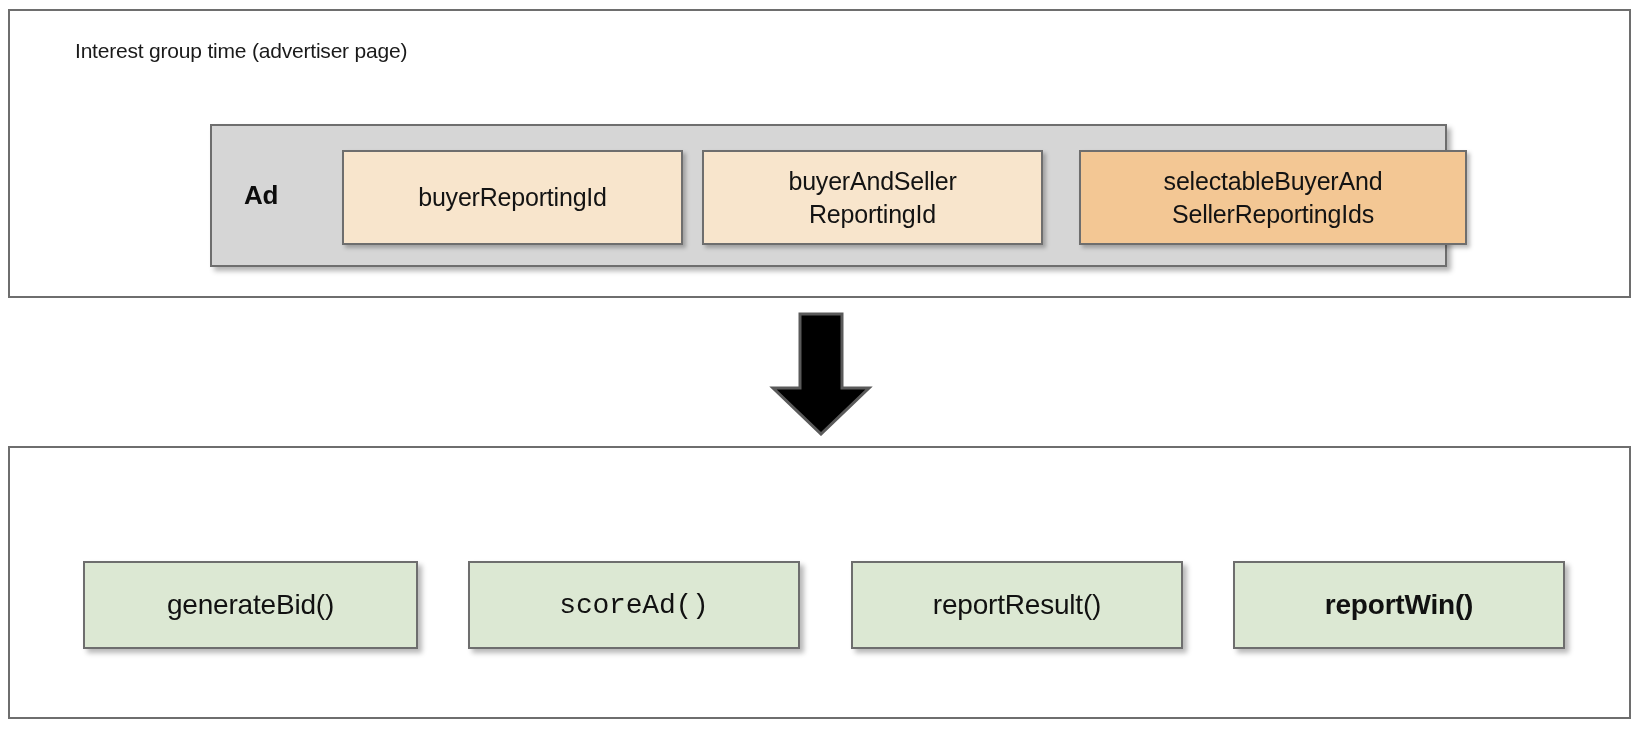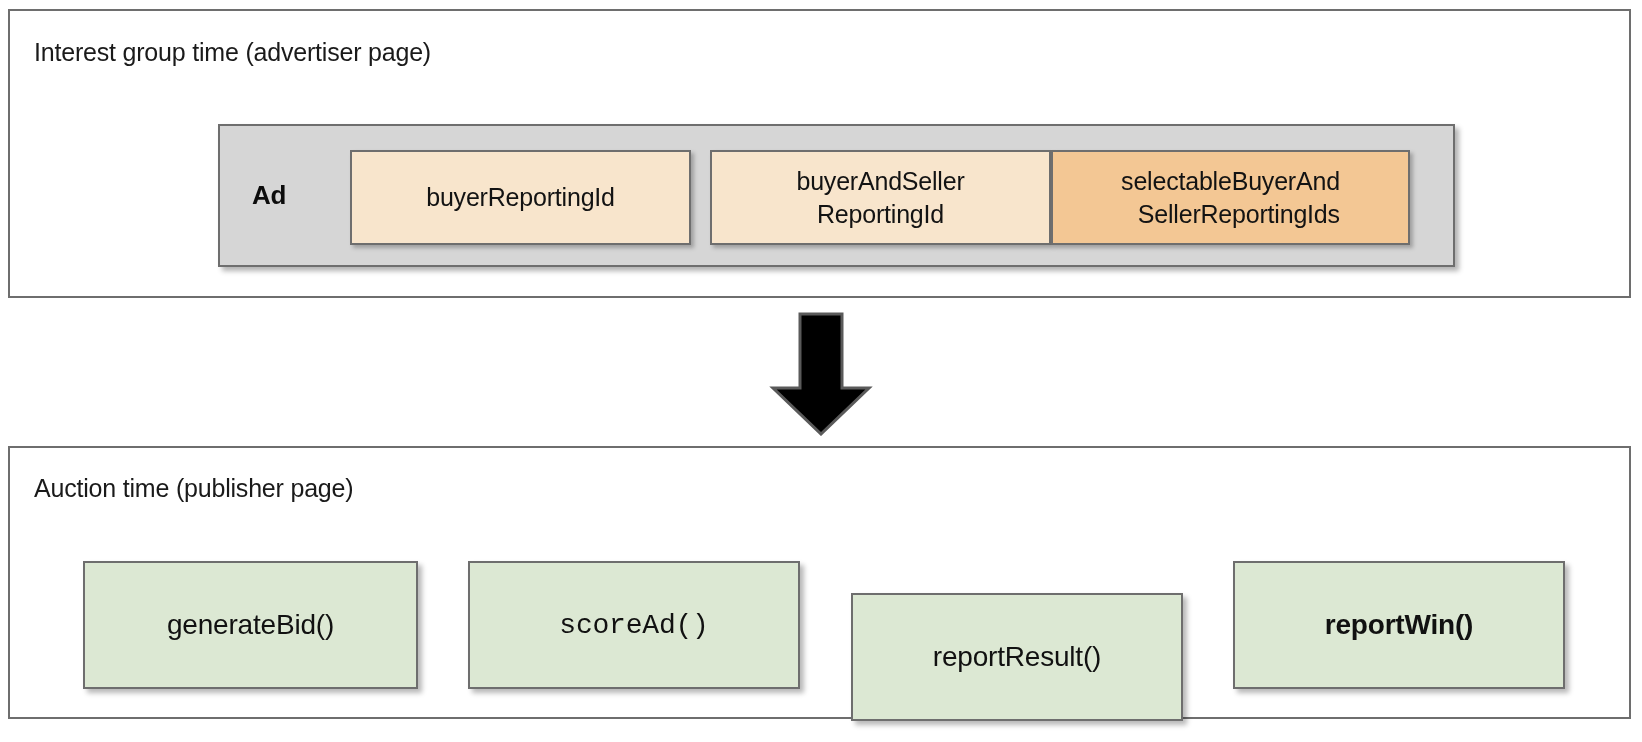--- a/index.html
+++ b/index.html
@@ -33,25 +33,26 @@
     height: 289px;
   }
   #panel-auction {
     left: 8px;
     top: 446px;
     width: 1623px;
     height: 273px;
   }
   .panel-title {
     position: absolute;
-    font-size: 25px;
+    font-size: 21px;
     line-height: 1;
     color: #1a1a1a;
     white-space: nowrap;
     letter-spacing: -0.2px;
+    margin-left: 41px;
   }
   #panel-advertiser .panel-title {
     left: 24px;
     top: 29px;
   }
   #panel-auction .panel-title {
     left: 24px;
     top: 28px;
   }
 
@@ -59,21 +60,20 @@
   #ad-group {
     position: absolute;
     left: 200px;
     top: 113px;
     width: 1237px;
     height: 143px;
     background: #d6d6d6;
     border: 2px solid #6e6e6e;
     box-sizing: border-box;
     box-shadow: 4px 4px 5px rgba(0,0,0,0.30);
-    margin-left: 8px;
   }
   #ad-label {
     position: absolute;
     left: 32px;
     top: 0;
     height: 139px;
     width: 90px;
     display: flex;
     align-items: center;
     justify-content: flex-start;
@@ -97,51 +97,51 @@
     font-size: 25px;
     line-height: 1.32;
     color: #131313;
     letter-spacing: -0.2px;
     box-shadow: 3px 3px 4px rgba(0,0,0,0.26);
   }
   .idbox.tone-light { background: #f8e5cc; }
   .idbox.tone-deep  { background: #f3c794; }
   #idbox-0 { left: 130px; width: 341px; }
   #idbox-1 { left: 490px; width: 341px; align-items: center; }
-  #idbox-2 { left: 831px; width: 359px; text-align: right; }
+  #idbox-2 { left: 867px; width: 388px; }
 
   
   #flow-arrow {
     position: absolute;
     left: 757px;
     top: 312px;
     width: 128px;
     height: 124px;
   }
 
   
   .fnbox {
     position: absolute;
     top: 113px;
-    height: 128px;
+    height: 88px;
     background: #dce8d3;
     border: 2px solid #6e6e6e;
     box-sizing: border-box;
     display: flex;
     align-items: center;
     justify-content: center;
     text-align: center;
     font-size: 28px;
     color: #111111;
     letter-spacing: -0.2px;
     box-shadow: 4px 4px 5px rgba(0,0,0,0.28);
   }
   #fnbox-0 { left: 73px;   width: 335px; }
   #fnbox-1 { left: 458px;  width: 332px; font-family: Liberation Mono, monospace; }
-  #fnbox-2 { left: 841px;  width: 332px; margin-top: 32px; }
+  #fnbox-2 { left: 841px;  width: 332px; }
   #fnbox-3 { left: 1223px; width: 332px; font-weight: bold; }
 </style>
 </head>
 <body>
 
 <div id="canvas">
 
   <div class="panel" id="panel-advertiser">
     <div class="panel-title">Interest group time (advertiser page)</div>
 
@@ -168,21 +168,20 @@
     </div>
   </div>
 
   <div id="flow-arrow">
     <svg width="128" height="124" viewBox="0 0 128 124" xmlns="http://www.w3.org/2000/svg">
       <polygon points="43,2 85,2 85,76 112,76 64,122 16,76 43,76" fill="#000000" stroke="#5a5a5a" stroke-width="3"></polygon>
     </svg>
   </div>
 
   <div class="panel" id="panel-auction">
-    <div class="panel-title">Auction time (publisher page)</div>
 
     <div class="fnbox" id="fnbox-0">
       <span>generateBid()</span>
     </div>
     <div class="fnbox" id="fnbox-1">
       <span>scoreAd()</span>
     </div>
     <div class="fnbox" id="fnbox-2">
       <span>reportResult()</span>
     </div>

